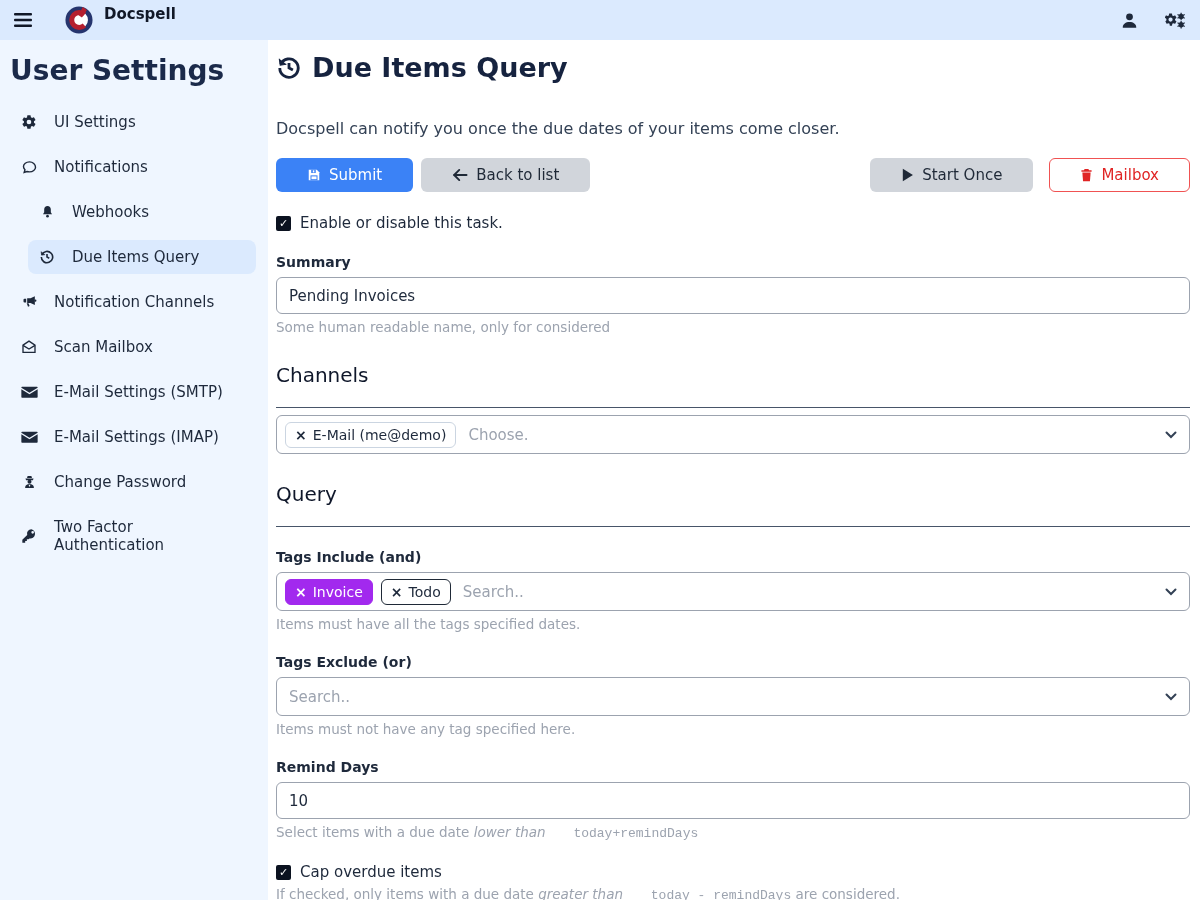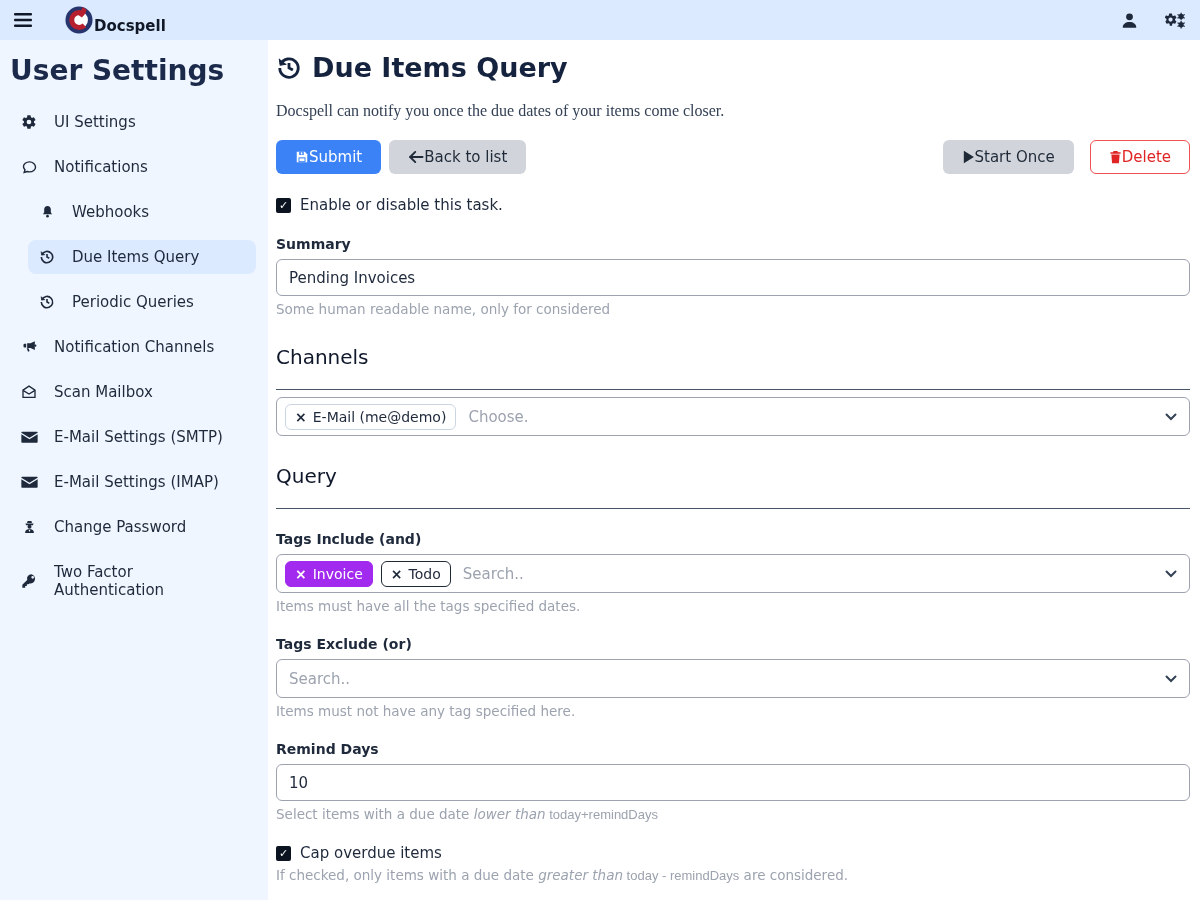--- a/index.html
+++ b/index.html
@@ -7,21 +7,21 @@
   body {
     font-family:"DejaVu Sans","Liberation Sans",sans-serif;
     background:#ffffff; color:#1e293b; display:flex; flex-direction:column;
   }
   
   .topbar {
     height:40px; background:#dbeafe; display:flex; align-items:center;
     padding:0 14px; gap:14px; flex:0 0 auto;
   }
   .hamburger { display:flex; align-items:center; cursor:pointer; }
-  .brand { display:flex; align-items:flex-end; margin-left:18px; }
+  .brand { display:flex; align-items:flex-start; gap:10px; margin-left:18px; }
   .brand-name { font-weight:bold; font-size:15px; color:#111827; }
   .topbar-right { margin-left:auto; display:flex; align-items:center; gap:26px; }
   .topbar-right .icon-btn { cursor:pointer; display:flex; }
   
   .shell { flex:1 1 auto; display:flex; min-height:0; }
   
   .sidebar {
     width:268px; flex:0 0 268px; background:#eff6ff; padding:10px 12px 0 10px;
     overflow:hidden;
   }
@@ -29,47 +29,47 @@
   .side-item {
     display:flex; align-items:center; gap:16px; padding:8px 10px; margin-bottom:11px;
     font-size:15px; color:#1e293b; border-radius:8px; cursor:pointer;
   }
   .side-item .si-icon { width:18px; display:flex; justify-content:center; flex:0 0 18px; }
   .side-item.indent { margin-left:18px;text-align:center; }
   .side-item.active { background:#dbeafe; }
   
   .main { flex:1 1 auto; background:#ffffff; padding:12px 10px 0 8px; overflow:hidden; }
   .page-title { display:flex; align-items:center; gap:10px; font-size:27px; font-weight:bold; color:#16233f; }
-  .page-desc { margin-top:19px; font-size:16px; color:#334155;font-family:Liberation Serif, serif; }
+  .page-desc { margin-top:36px; font-size:16px; color:#334155; }
   
   .btn-row { margin-top:20px; display:flex; align-items:center; gap:8px; }
   .btn {
-    display:inline-flex; align-items:center; font-size:15px;
-    padding:7px 18px; border-radius:6px; border:1px solid transparent; cursor:pointer;
+    display:inline-flex; align-items:center; gap:8px; font-size:15px;
+    padding:7px 30px; border-radius:6px; border:1px solid transparent; cursor:pointer;
     font-family:inherit;
     justify-content:space-between;
   }
   .btn-primary { background:#3b82f6; color:#ffffff; }
   .btn-secondary { background:#d1d5db; color:#1f2937; }
   .btn-danger { background:#ffffff; border-color:#f05252; color:#e02424; margin-left:16px; }
   .btn-group-right { margin-left:auto; display:flex; align-items:center; }
   
   .check-row { margin-top:22px; display:flex; align-items:center; gap:9px; font-size:15px; color:#1e293b; }
   .checkbox {
     width:15px; height:15px; background:#0b1220; border-radius:2px; display:inline-flex;
     align-items:center; justify-content:center; color:#fff; font-size:11px; cursor:pointer; flex:0 0 15px;
   }
   
   .field-label { margin-top:22px; font-size:14px; font-weight:bold; color:#1e293b; }
   .text-input {
     margin-top:7px; width:100%; height:37px; border:1px solid #9ca3af; border-radius:6px;
     padding:0 12px; font-size:15px; color:#1e293b; font-family:inherit; background:#fff; outline:none;
   }
   .helper { margin-top:5px; font-size:13.5px; color:#9ca3af; }
-  .helper .mono { font-family:Liberation Sans, sans-serif; font-size:13px; }
+  .helper .mono { font-family:Liberation Mono, monospace; font-size:13px;margin-left:20px; }
   .helper .ital { font-style:italic; }
   
   .section-head {
     margin-top:28px; font-size:20px; font-weight:400; color:#0f172a;
     border-bottom:1.5px solid #475569; padding-bottom:20px;
   }
   
   .select {
     margin-top:7px; position:relative; width:100%; min-height:39px; border:1px solid #9ca3af;
     border-radius:6px; background:#fff; display:flex; align-items:center; gap:8px;
@@ -163,30 +163,20 @@
       <span class="si-icon">
         <svg width="16" height="16" viewBox="0 0 24 24" fill="none" stroke="#1e293b" stroke-width="2.4">
             <path d="M4.3 8.5 A8.5 8.5 0 1 1 3.5 12"></path>
             <path d="M3.2 3.8 L3.9 9.2 L9.2 8.4" fill="#1e293b" stroke-width="1"></path>
             <path d="M12 7.5 V12 L15.4 13.8"></path>
           </svg>
       </span>
       <span>Due Items Query</span>
     </div>
 
-    <div class="side-item indent">
-      <span class="si-icon">
-        <svg width="16" height="16" viewBox="0 0 24 24" fill="none" stroke="#1e293b" stroke-width="2.4">
-            <path d="M4.3 8.5 A8.5 8.5 0 1 1 3.5 12"></path>
-            <path d="M3.2 3.8 L3.9 9.2 L9.2 8.4" fill="#1e293b" stroke-width="1"></path>
-            <path d="M12 7.5 V12 L15.4 13.8"></path>
-          </svg>
-      </span>
-      <span>Periodic Queries</span>
-    </div>
 
     <div class="side-item">
       <span class="si-icon">
         <svg width="17" height="16" viewBox="0 0 24 24" fill="#1e293b">
             <path d="M20 3.5v13l-6.5-3H8.5v-7H13.5L20 3.5z"></path>
             <path d="M7 7.2H4.5A1.5 1.5 0 0 0 3 8.7v2.6a1.5 1.5 0 0 0 1.5 1.5H7z"></path>
             <path d="M7.8 14l2 5 2.4-.9-1.7-4.1z"></path>
             <circle cx="20.8" cy="10" r="1.6"></circle>
           </svg>
       </span>
@@ -292,21 +282,21 @@
           </span>
           <span>Start Once</span>
         </button>
         <button class="btn btn-danger">
           <span>
             <svg width="13" height="14" viewBox="0 0 20 22" fill="#e02424">
                 <path d="M7 1.5h6l1 2h4v2.2H2V3.5h4z"></path>
                 <path d="M3.5 7h13l-1.1 14h-10.8z"></path>
               </svg>
           </span>
-          <span>Delete</span>
+          <span>Mailbox</span>
         </button>
       </span>
     </div>
 
     <div class="check-row">
       <span class="checkbox">✓</span>
       <span>Enable or disable this task.</span>
     </div>
 
     <div class="field-label">Summary</div>

